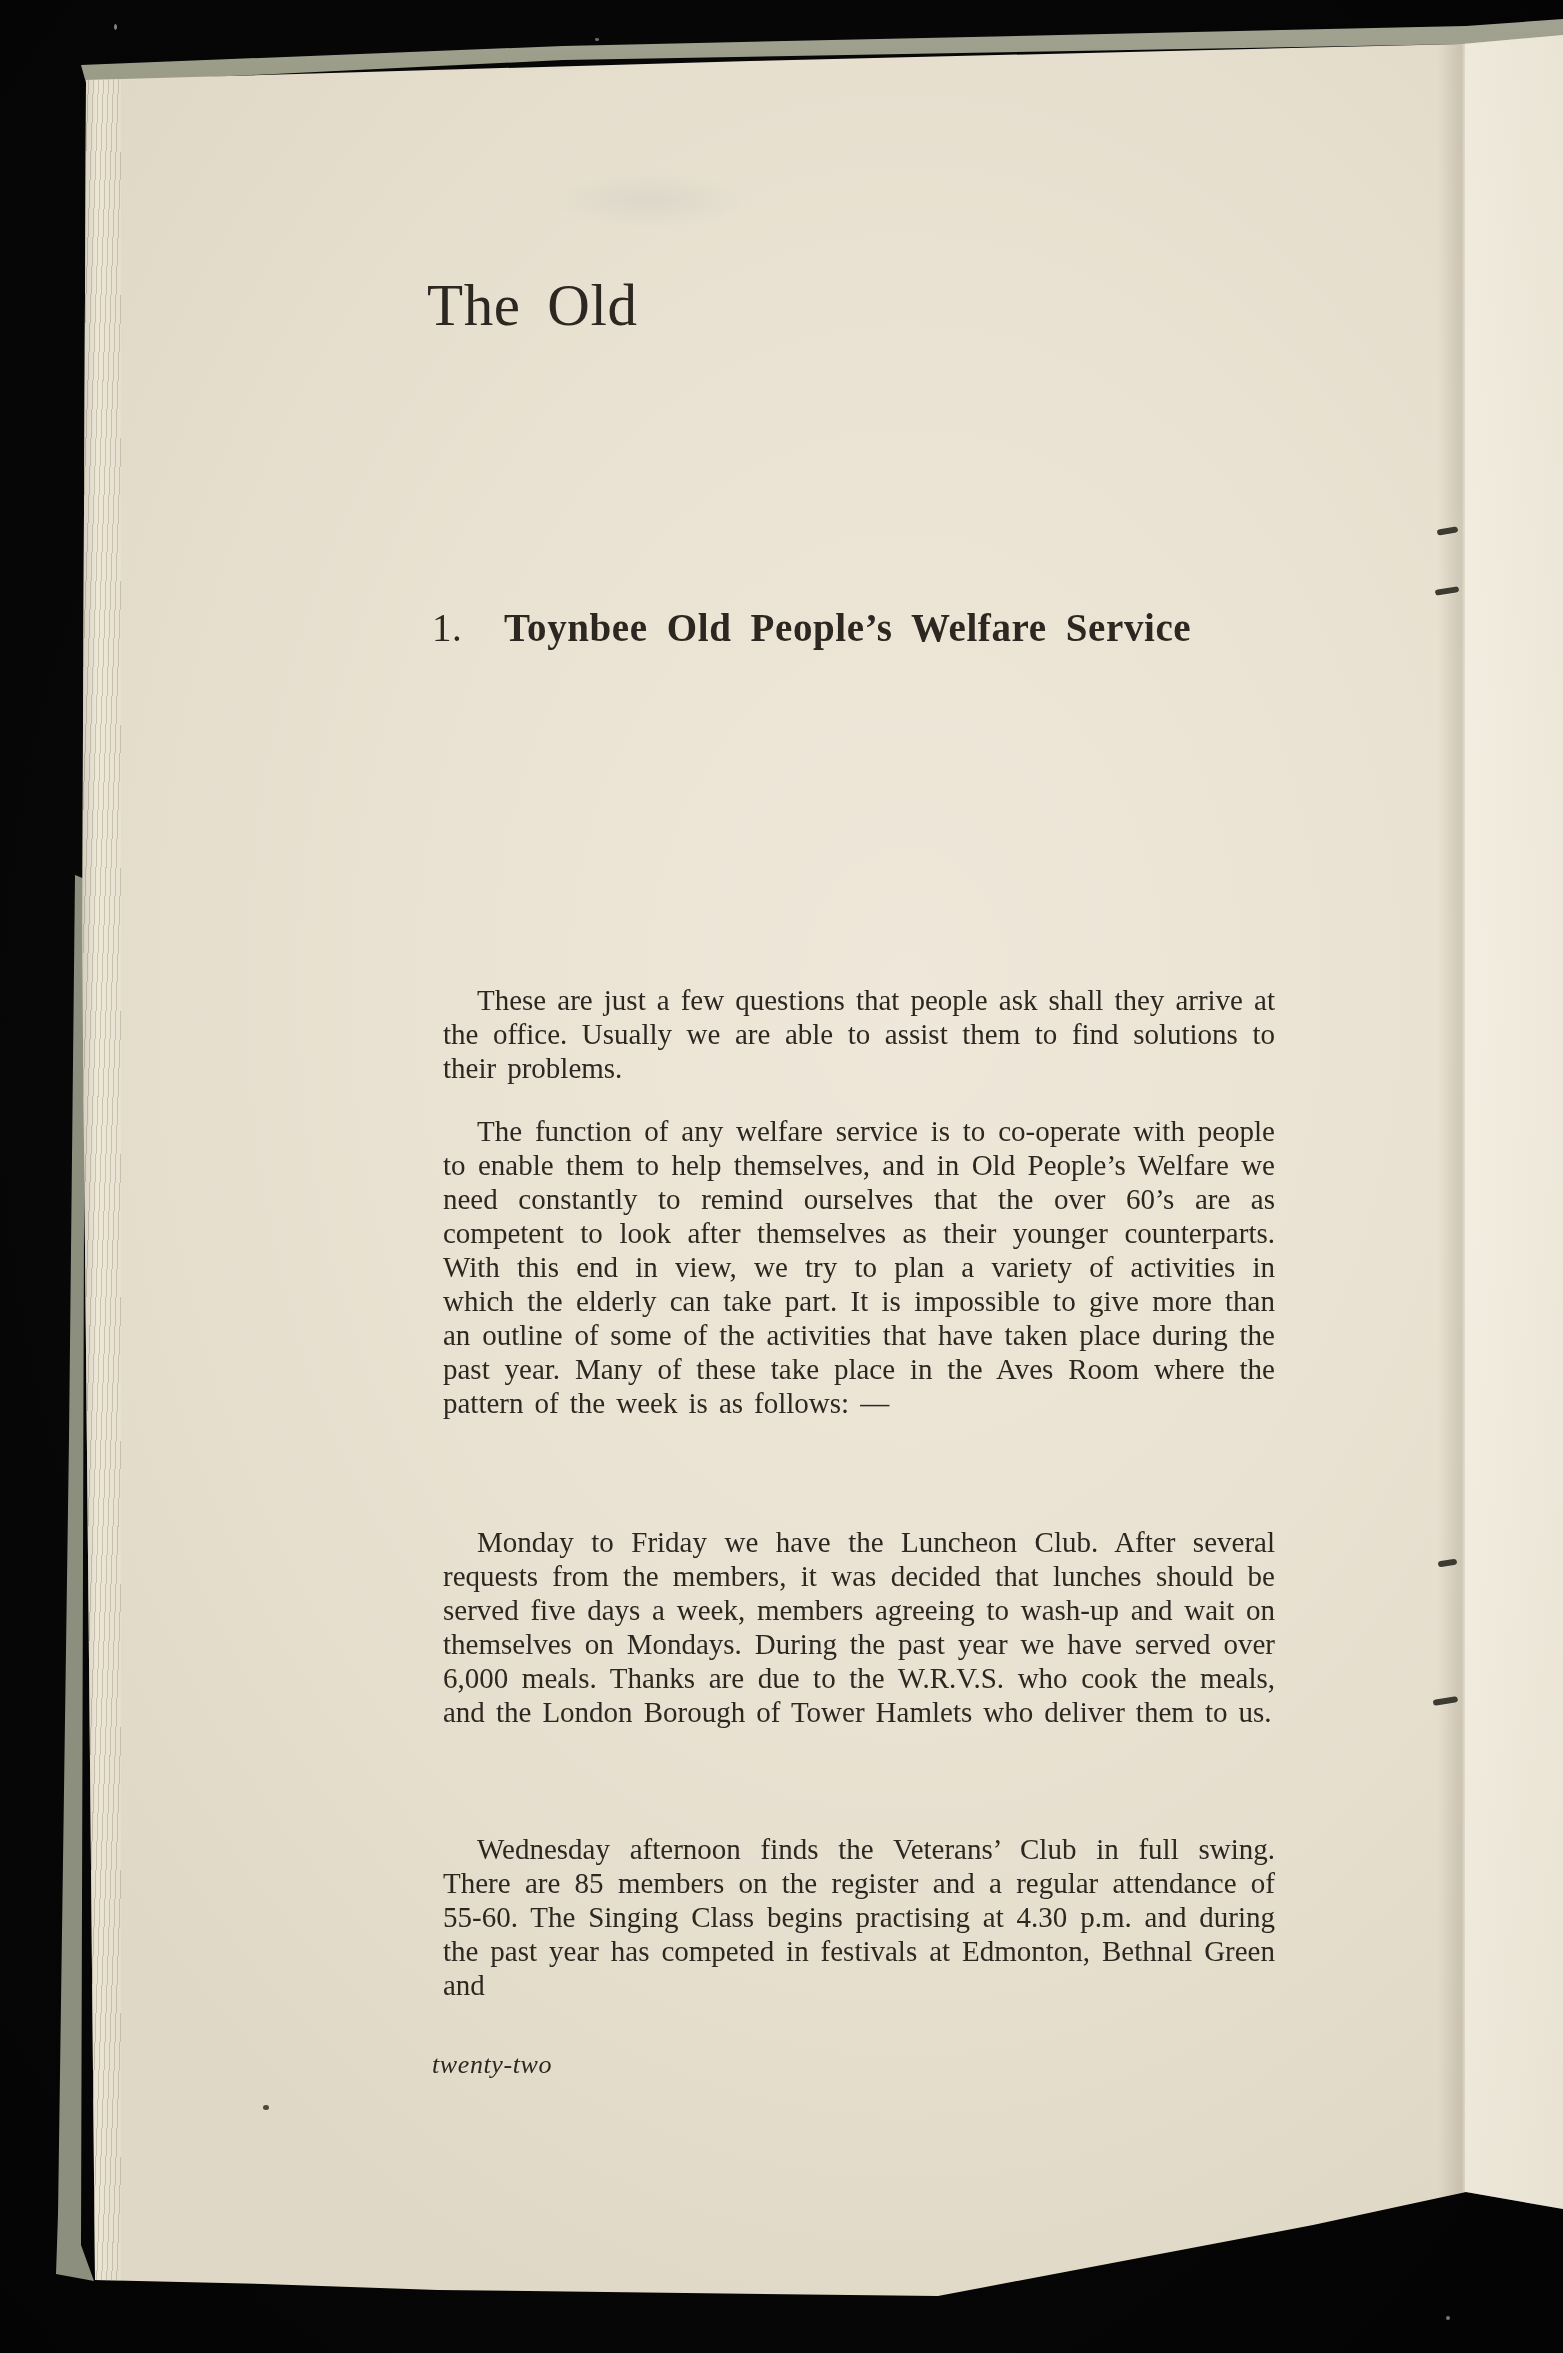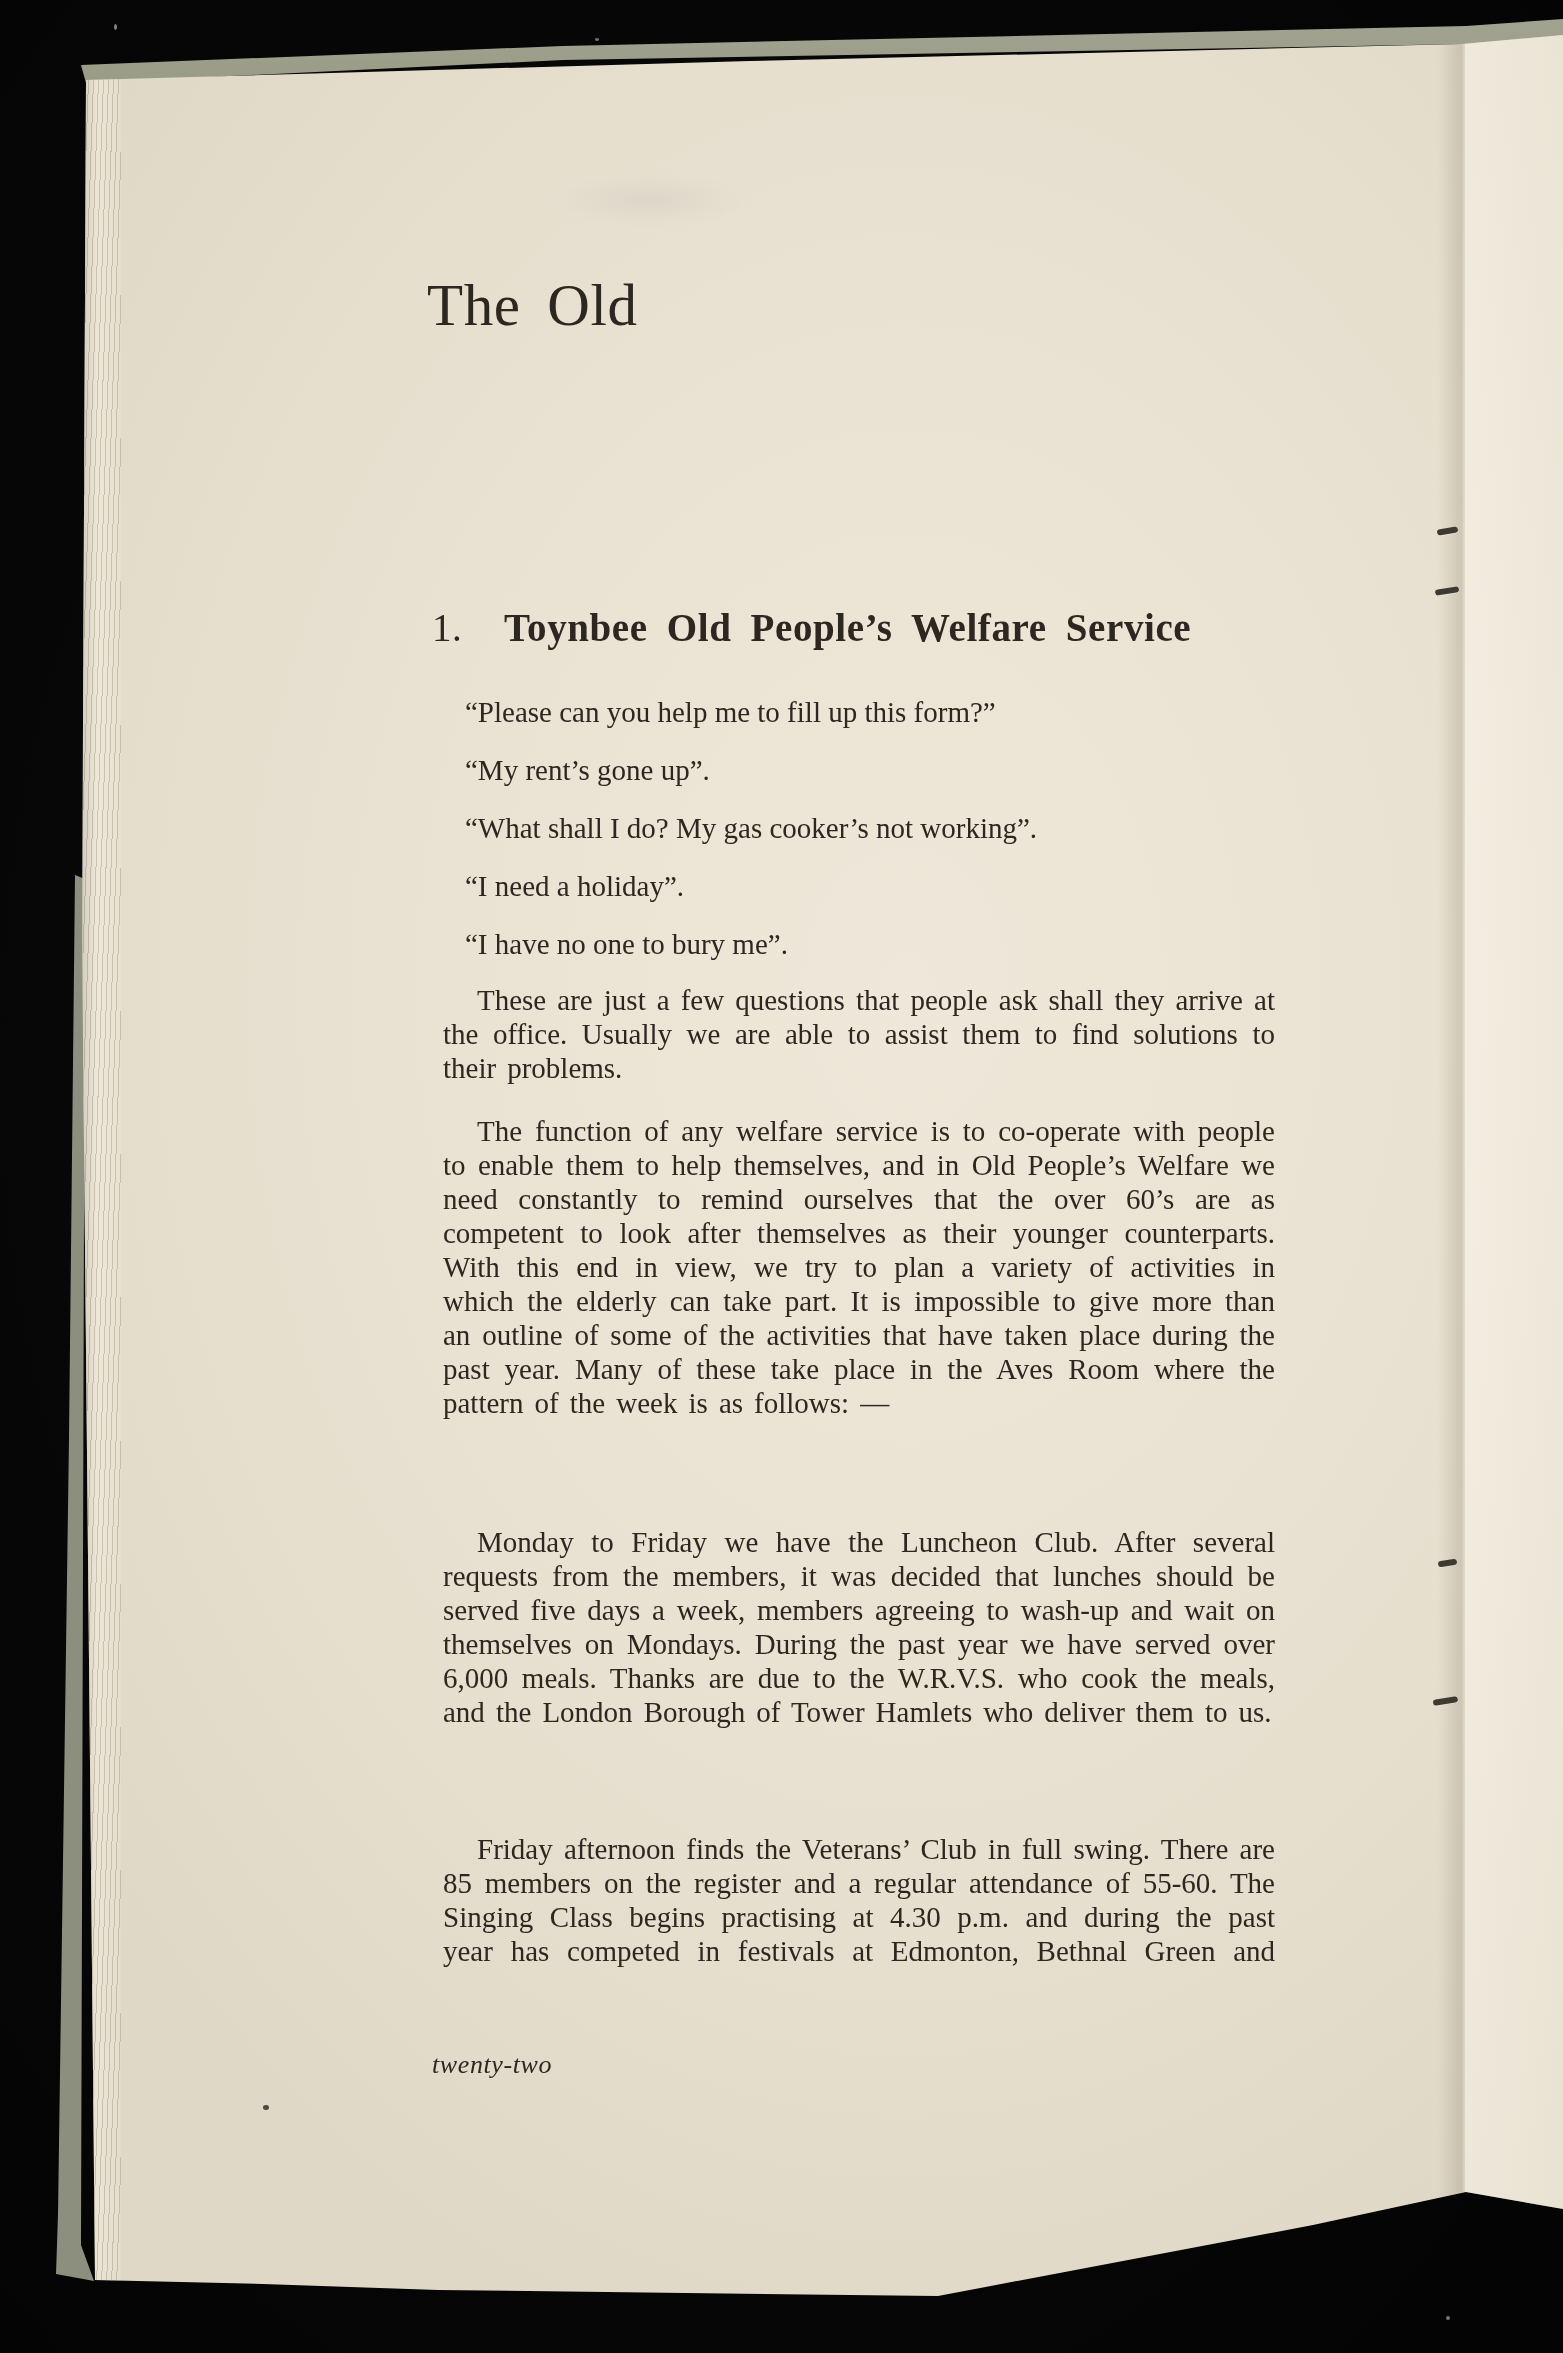--- a/index.html
+++ b/index.html
@@ -98,30 +98,23 @@
   <div class="speck d1"></div>
 
   <div class="content">
 
     <h1 class="title">The Old</h1>
 
     <div class="heading">
       <span class="num">1.</span><span>Toynbee Old People’s Welfare Service</span>
     </div>
 
-    <div class="quotes">
-      <p>“Please can you help me to fill up this form?”</p>
-      <p>“My rent’s gone up”.</p>
-      <p>“What shall I do? My gas cooker’s not working”.</p>
-      <p>“I need a holiday”.</p>
-      <p>“I have no one to bury me”.</p>
-    </div>
 
     <p class="body-par p1">These are just a few questions that people ask shall they arrive at the office. Usually we are able to assist them to find solutions to their problems.</p>
     <p class="body-par p2">The function of any welfare service is to co-operate with people to enable them to help themselves, and in Old People’s Welfare we need constantly to remind ourselves that the over 60’s are as competent to look after themselves as their younger counterparts. With this end in view, we try to plan a variety of activities in which the elderly can take part. It is impossible to give more than an outline of some of the activities that have taken place during the past year. Many of these take place in the Aves Room where the pattern of the week is as follows: —</p>
     <p class="body-par p3">Monday to Friday we have the Luncheon Club. After several requests from the members, it was decided that lunches should be served five days a week, members agreeing to wash-up and wait on themselves on Mondays. During the past year we have served over 6,000 meals. Thanks are due to the W.R.V.S. who cook the meals, and the London Borough of Tower Hamlets who deliver them to us.</p>
-    <p class="body-par p4">Friday afternoon finds the Veterans’ Club in full swing. There are 85 members on the register and a regular attendance of 55-60. The Singing Class begins practising at 4.30 p.m. and during the past year has competed in festivals at Edmonton, Bethnal Green and</p>
+    <p class="body-par p4">Wednesday afternoon finds the Veterans’ Club in full swing. There are 85 members on the register and a regular attendance of 55-60. The Singing Class begins practising at 4.30 p.m. and during the past year has competed in festivals at Edmonton, Bethnal Green and</p>
 
     <div class="folio">twenty-two</div>
 
   </div>
 </div>
 
 
 </body></html>

